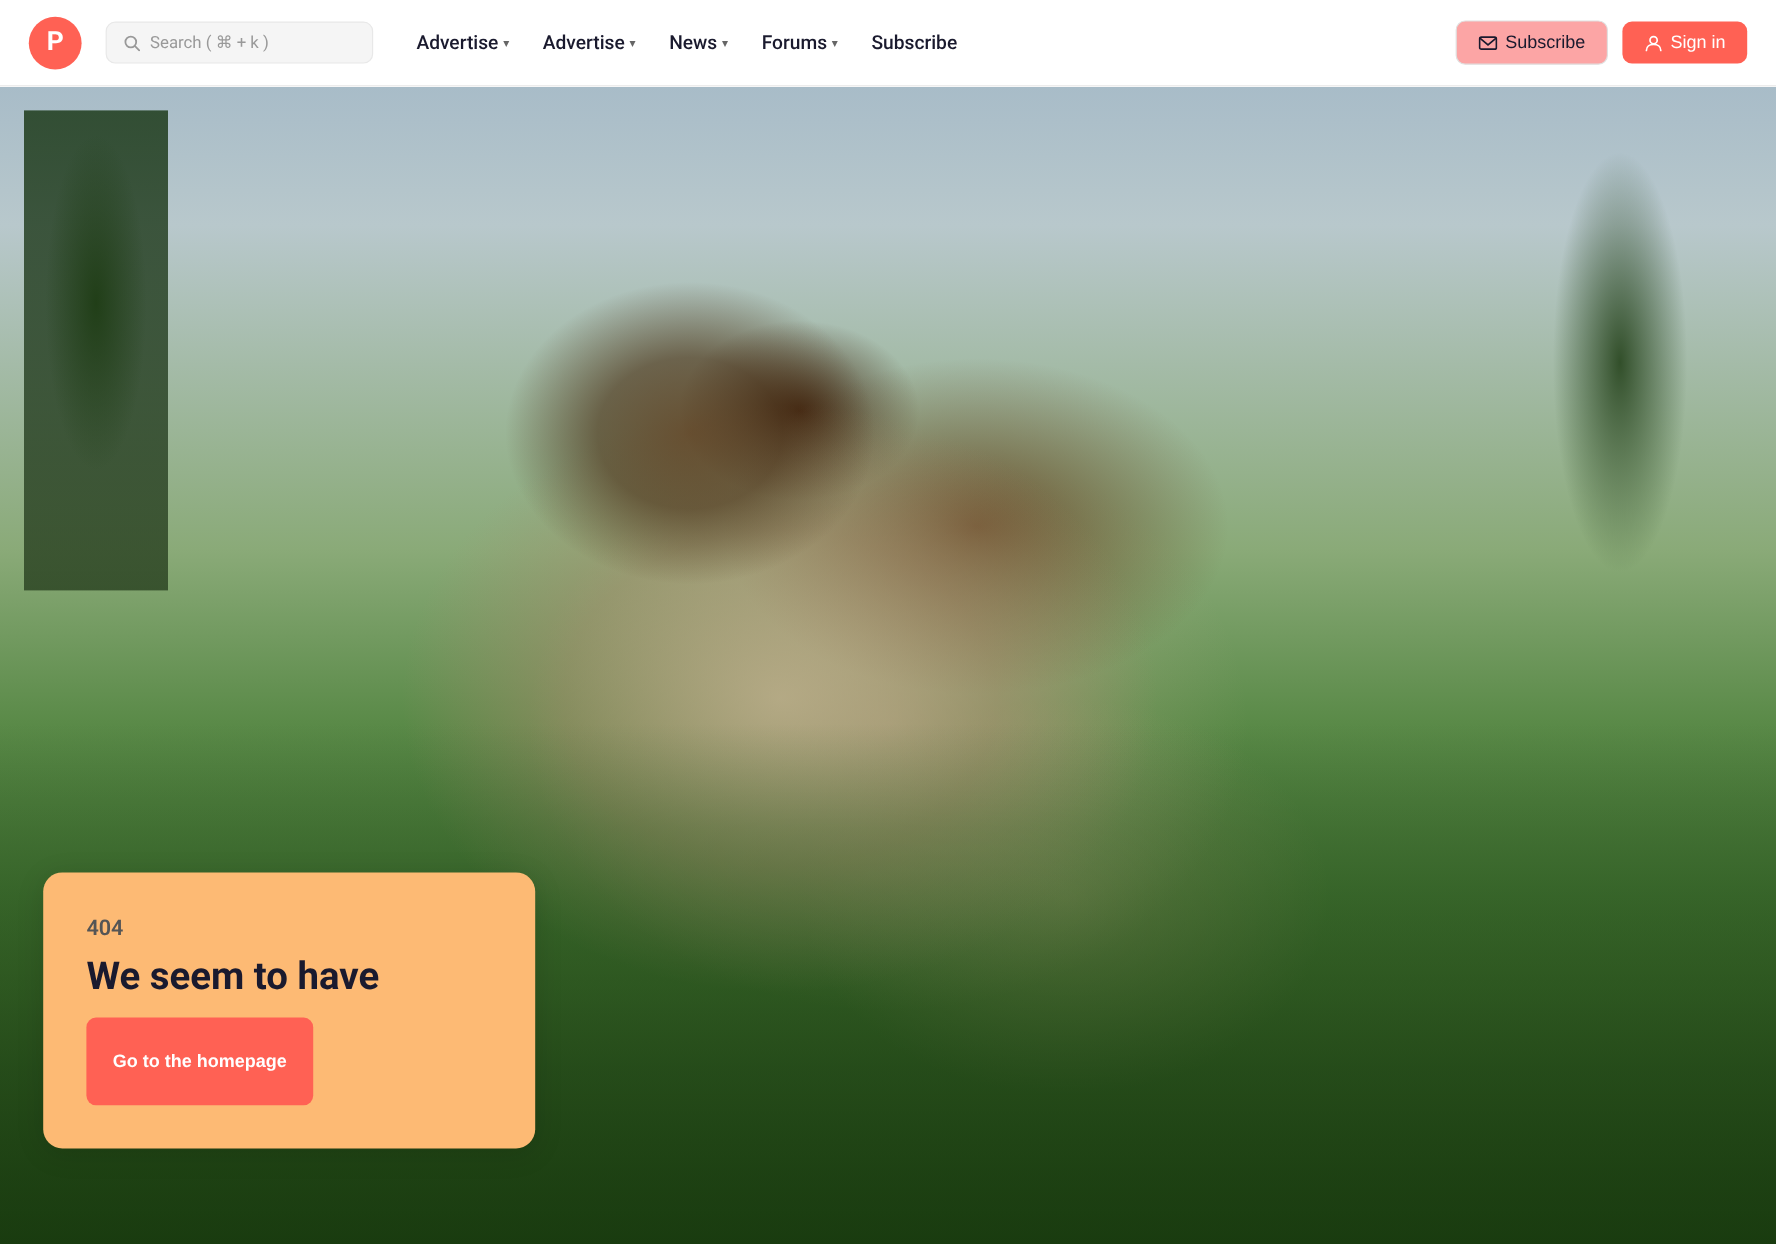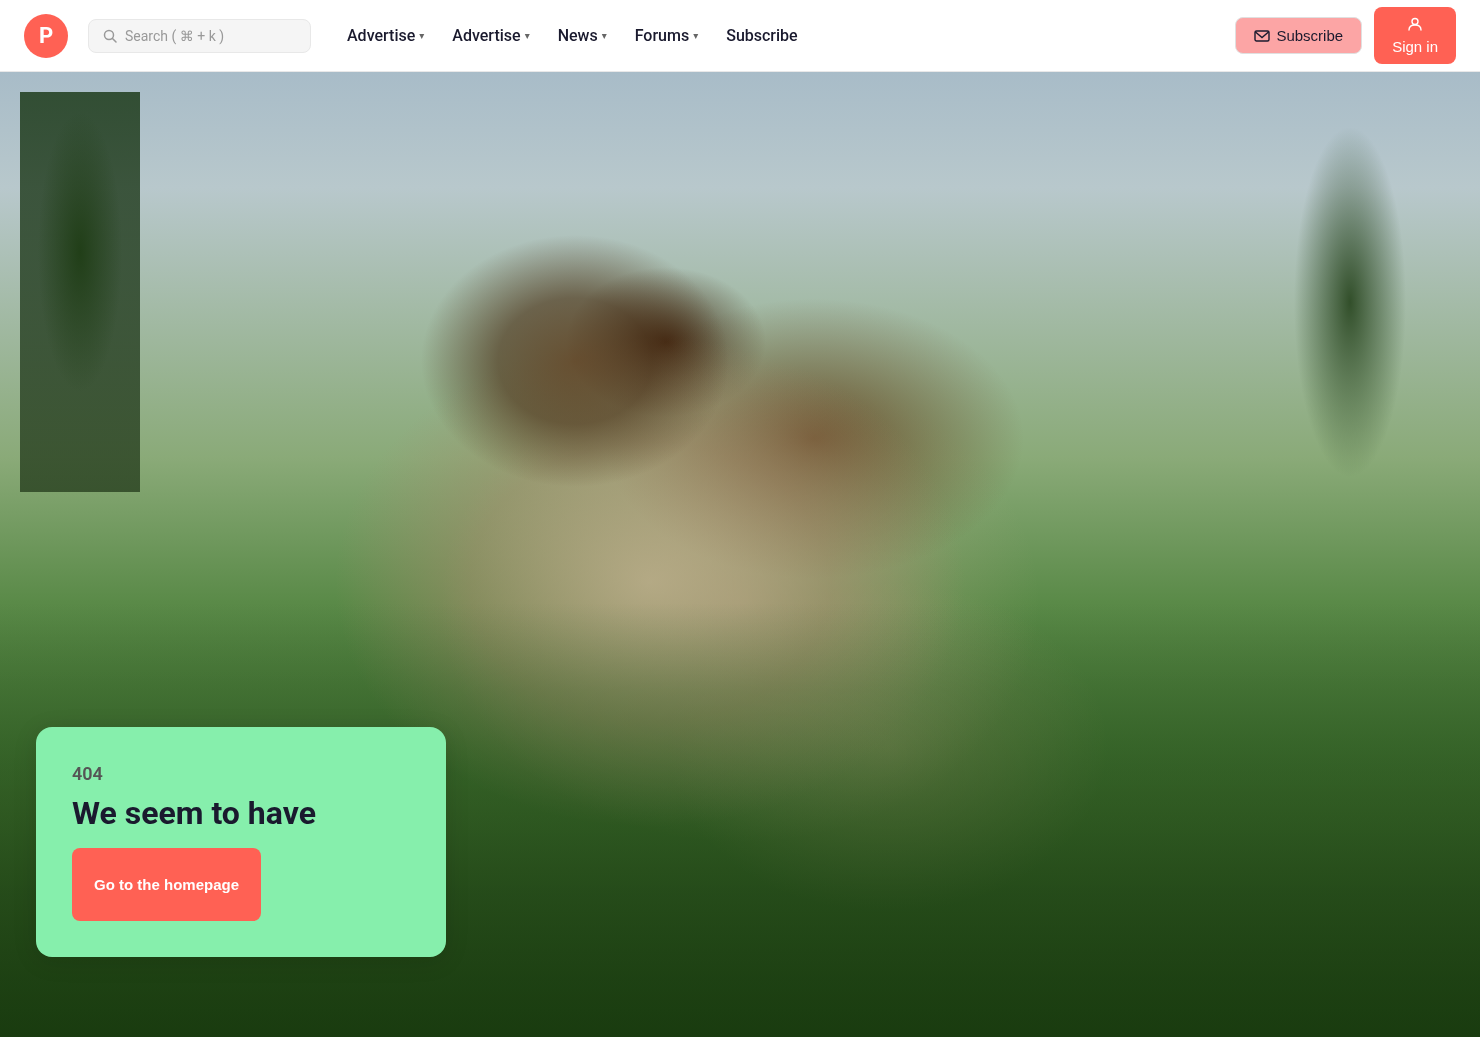--- a/index.html
+++ b/index.html
@@ -137,21 +137,20 @@
       gap: 6px;
       padding: 9px 18px;
       border: none;
       border-radius: 8px;
       background: #ff6154;
       font-size: 15px;
       font-weight: 500;
       color: #fff;
       cursor: pointer;
       transition: background 0.15s;
-      flex-direction: column;
     }
 
     
     .hero {
       margin-top: 72px;
       width: 100%;
       height: 965px;
       position: relative;
       overflow: hidden;
     }
@@ -252,21 +251,21 @@
         rgba(25,60,15,0.7) 100%
       );
     }
 
     
     .error-card {
       position: absolute;
       left: 36px;
       bottom: 80px;
       width: 410px;
-      background: #86efac;
+      background: #fdba74;
       border-radius: 16px;
       padding: 36px 36px 36px 36px;
       box-shadow: 0 4px 24px rgba(0,0,0,0.12);
     }
 
     .error-code {
       font-size: 18px;
       font-weight: 600;
       color: #555;
       margin-bottom: 10px;

